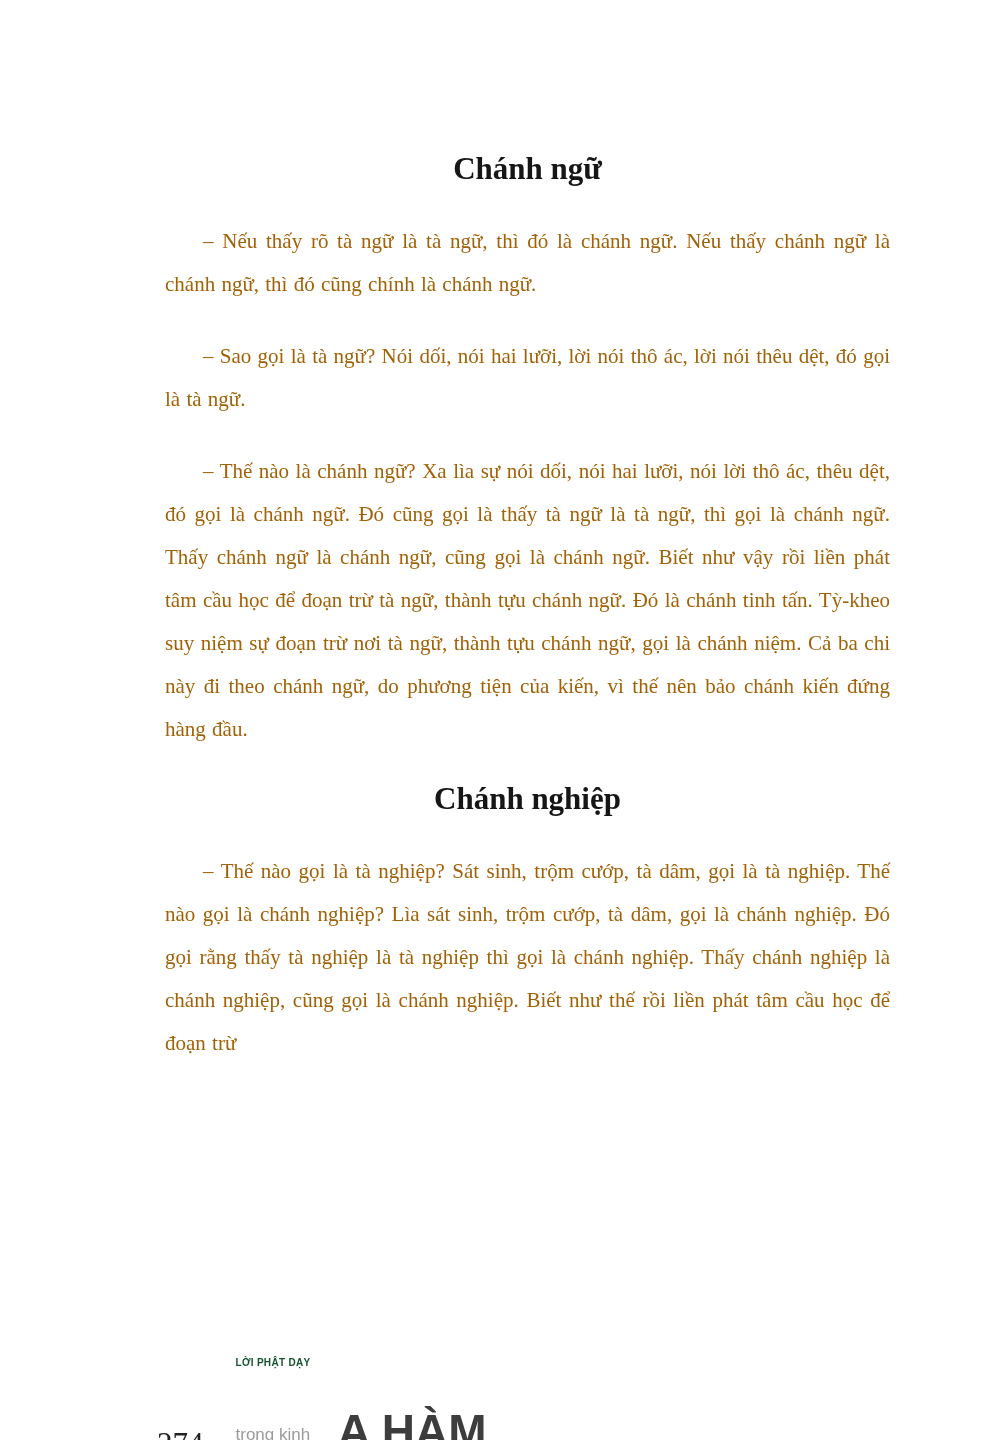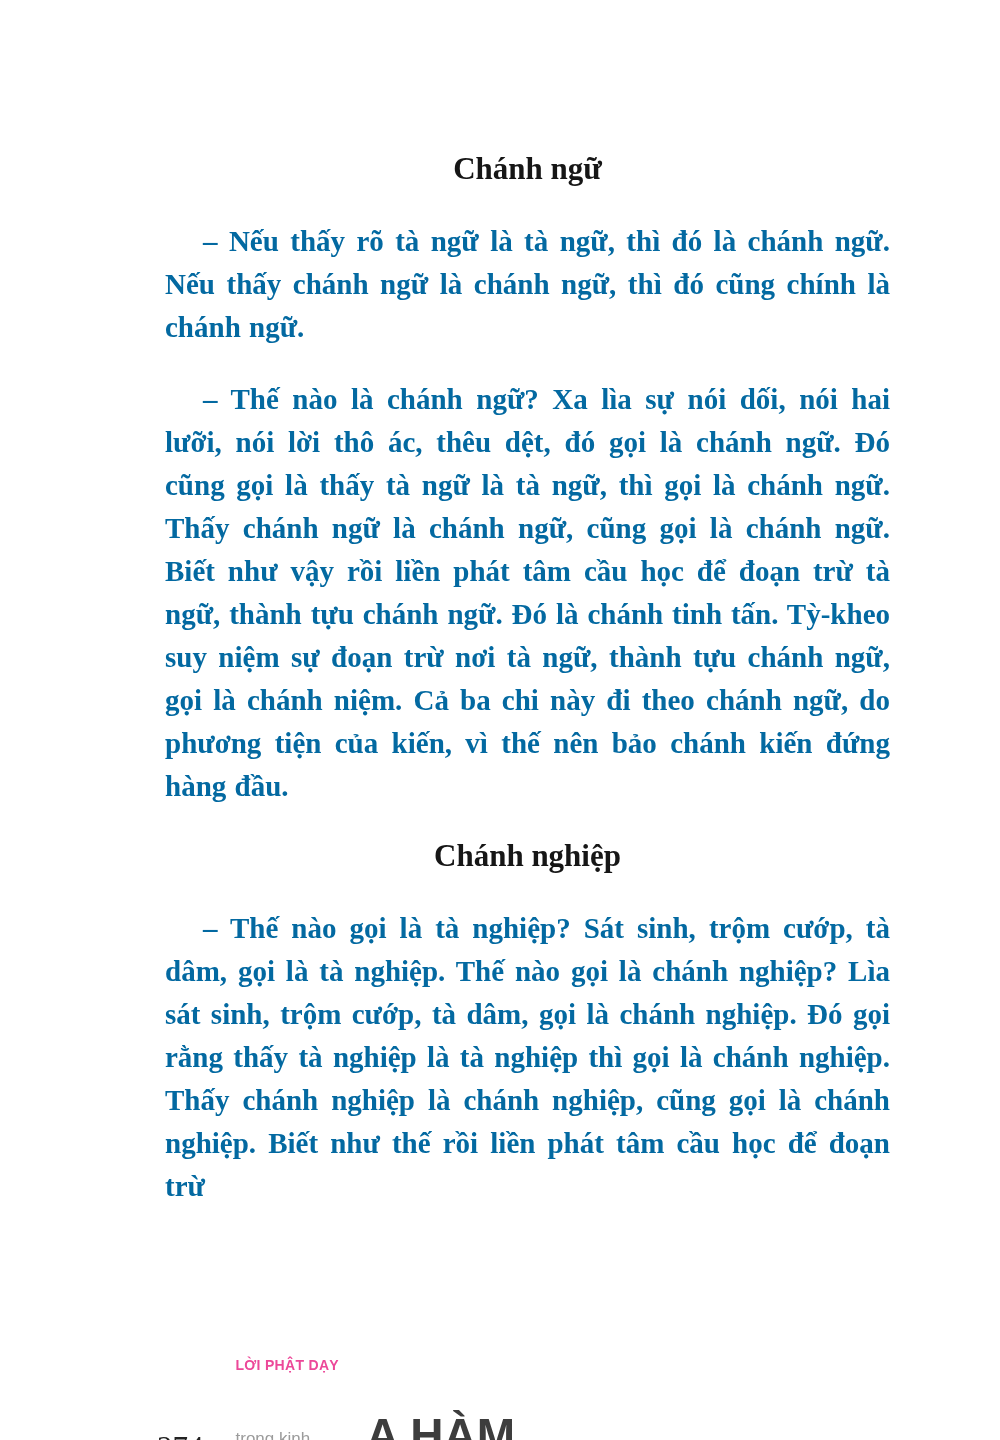--- a/index.html
+++ b/index.html
@@ -24,28 +24,27 @@
     text-align: center;
     font-size: 31px;
     font-weight: bold;
     line-height: 38px;
     margin-bottom: 16px;
     color: #161616;
   }
   .section-heading.second {
   }
   .body-paragraph {
-    font-size: 29px;
+    font-size: 21px;
     line-height: 43px;
     text-align: justify;
     text-indent: 38px;
     margin-bottom: 13px;
-    color: #0369a1;
+    color: #a16207;
     word-spacing: 1px;
-    font-weight: bold;
   }
   .footer {
     position: absolute;
     left: 0;
     right: 0;
     top: 1318px;
     display: flex;
     justify-content: flex-start;
     align-items: flex-end;
     padding: 0 110px 0 133px;
@@ -61,23 +60,23 @@
   }
   .logo-stack {
     display: flex;
     flex-direction: column;
     align-items: flex-start;
     line-height: 1;
     font-family: "Liberation Sans", sans-serif;
   }
   .logo-tagline-top {
     font-weight: bold;
-    font-size: 14px;
+    font-size: 10px;
     letter-spacing: 0.3px;
-    color: #ec4899;
+    color: #14532d;
     margin-bottom: 2px;
     white-space: nowrap;
   }
   .logo-tagline-bottom {
     font-size: 17px;
     color: #9b9b9b;
     white-space: nowrap;
     margin-top: 40px;
   }
   .logo-title {
@@ -108,20 +107,21 @@
 <body>
 
 <div class="page">
 
   <div class="content">
 
     <h2 class="section-heading">Chánh ngữ</h2>
 
     <p class="body-paragraph">– Nếu thấy rõ tà ngữ là tà ngữ, thì đó là chánh ngữ. Nếu thấy chánh ngữ là chánh ngữ, thì đó cũng chính là chánh ngữ.</p>
 
+    <p class="body-paragraph">– Sao gọi là tà ngữ? Nói dối, nói hai lưỡi, lời nói thô ác, lời nói thêu dệt, đó gọi là tà ngữ.</p>
 
     <p class="body-paragraph">– Thế nào là chánh ngữ? Xa lìa sự nói dối, nói hai lưỡi, nói lời thô ác, thêu dệt, đó gọi là chánh ngữ. Đó cũng gọi là thấy tà ngữ là tà ngữ, thì gọi là chánh ngữ. Thấy chánh ngữ là chánh ngữ, cũng gọi là chánh ngữ. Biết như vậy rồi liền phát tâm cầu học để đoạn trừ tà ngữ, thành tựu chánh ngữ. Đó là chánh tinh tấn. Tỳ-kheo suy niệm sự đoạn trừ nơi tà ngữ, thành tựu chánh ngữ, gọi là chánh niệm. Cả ba chi này đi theo chánh ngữ, do phương tiện của kiến, vì thế nên bảo chánh kiến đứng hàng đầu.</p>
 
     <h2 class="section-heading second">Chánh nghiệp</h2>
 
 
     <p class="body-paragraph">– Thế nào gọi là tà nghiệp? Sát sinh, trộm cướp, tà dâm, gọi là tà nghiệp. Thế nào gọi là chánh nghiệp? Lìa sát sinh, trộm cướp, tà dâm, gọi là chánh nghiệp. Đó gọi rằng thấy tà nghiệp là tà nghiệp thì gọi là chánh nghiệp. Thấy chánh nghiệp là chánh nghiệp, cũng gọi là chánh nghiệp. Biết như thế rồi liền phát tâm cầu học để đoạn trừ</p>
 
   </div>
 

